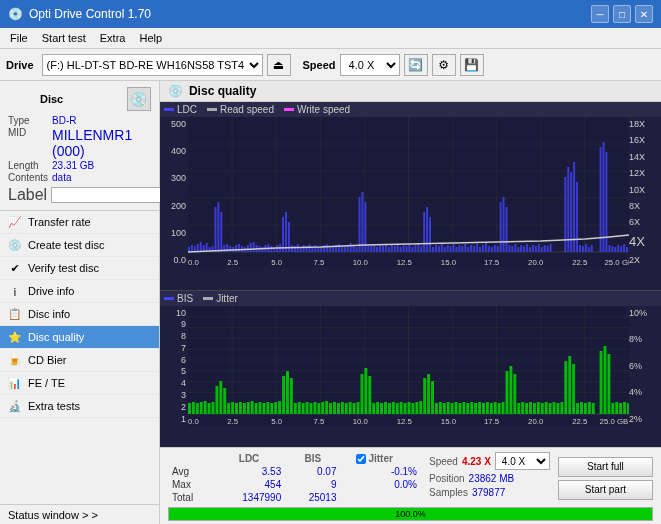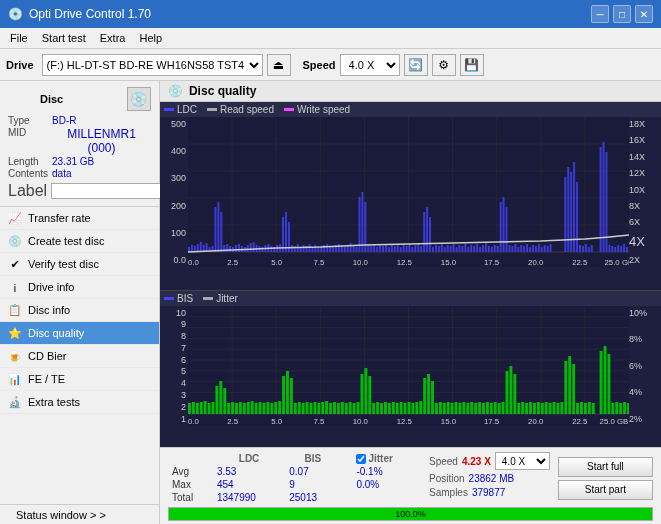--- a/index.html
+++ b/index.html
@@ -38,21 +38,21 @@
     .label-input-row { display: flex; align-items: center; gap: 4px; margin-top: 3px; }
     .label-input { height: 16px; border: 1px solid #aaa; font-size: 10px; flex: 1; }
     .label-btn { width: 16px; height: 16px; background: #f0f0f0; border: 1px solid #aaa; font-size: 9px; display: flex; align-items: center; justify-content: center; cursor: pointer; }
 
     .sidebar-nav { flex: 1; overflow-y: auto; }
     .nav-item { display: flex; align-items: center; padding: 4px 8px; cursor: pointer; gap: 6px; border-bottom: 1px solid #e8e8e8; }
     .nav-item.active { background: #4a90d9; color: white; }
     .nav-item .nav-icon { width: 14px; height: 14px; display: flex; align-items: center; justify-content: center; font-size: 11px; flex-shrink: 0; }
     .nav-item .nav-label { font-size: 11px; }
 
-    .status-window { padding: 4px 16px; border-top: 1px solid #ccc; background: #f0f0f0; cursor: pointer; }
+    .status-window { padding: 4px 8px; border-top: 1px solid #ccc; background: #f0f0f0; cursor: pointer; }
 
     
     .content { flex: 1; display: flex; flex-direction: column; overflow: hidden; }
     .content-header { background: #e8e8e8; border-bottom: 1px solid #ccc; padding: 3px 8px; display: flex; align-items: center; gap: 6px; }
     .content-header .header-icon { color: #2b6cc4; font-size: 12px; }
     .content-header .header-title { font-size: 12px; font-weight: bold; }
 
     
     .charts-container { flex: 1; display: flex; flex-direction: column; background: #2a2a4a; overflow: hidden; }
     .legend-item { display: flex; align-items: center; gap: 3px; font-size: 10px; color: #ccc; }
@@ -62,21 +62,21 @@
     .legend-dot.write { background: #ff44ff; }
     .legend-dot.bis { background: #4444ff; }
     .legend-dot.jitter { background: #aaaaaa; }
 
     
     .bottom-panel { background: #f0f0f0; border-top: 1px solid #ccc; padding: 4px 8px; }
     .stats-row { display: flex; align-items: stretch; gap: 8px; }
     .stats-table { flex: 1; }
     .stats-table table { width: 100%; border-collapse: collapse; font-size: 10px; }
     .stats-table table th { color: #666; text-align: center; padding: 1px 4px; }
-    .stats-table table td { text-align: left; padding: 1px 4px; color: #0000cc; }
+    .stats-table table td { text-align: right; padding: 1px 4px; color: #0000cc; }
     .stats-table table td.row-label { color: #333; text-align: left; }
 
     .speed-position-panel { display: flex; gap: 8px; align-items: flex-start; font-size: 10px; }
     .speed-row { display: flex; align-items: center; gap: 4px; }
     .speed-val { color: #cc0000; font-weight: bold; }
     .speed-select { height: 18px; font-size: 10px; border: 1px solid #aaa; background: white; padding: 0 2px; width: 55px; }
     .pos-row { display: flex; align-items: center; gap: 4px; }
     .pos-label { color: #555; }
     .pos-val { color: #0000cc; }
 
@@ -131,21 +131,21 @@
 
     <div class="disc-info-panel">
       <div class="disc-info-header">
         <span style="font-weight:bold;font-size:11px;padding-left:32px;">Disc</span>
         <div class="disc-info-icon">💿</div>
       </div>
       <div class="disc-info-grid">
         <span class="label">Type</span>
         <span class="value">BD-R</span>
         <span class="label">MID</span>
-        <span class="value" style="font-size:12px;text-align:center;">MILLENMR1 (000)</span>
+        <span class="value" style="font-size:14px;">MILLENMR1 (000)</span>
         <span class="label">Length</span>
         <span class="value">23.31 GB</span>
         <span class="label">Contents</span>
         <span class="value-blue">data</span>
       </div>
       <div class="label-input-row">
         <span style="color:#444;font-size:16px;">Label</span>
         <input class="label-input" type="text" style="">
         <div class="label-btn">✎</div>
       </div>

